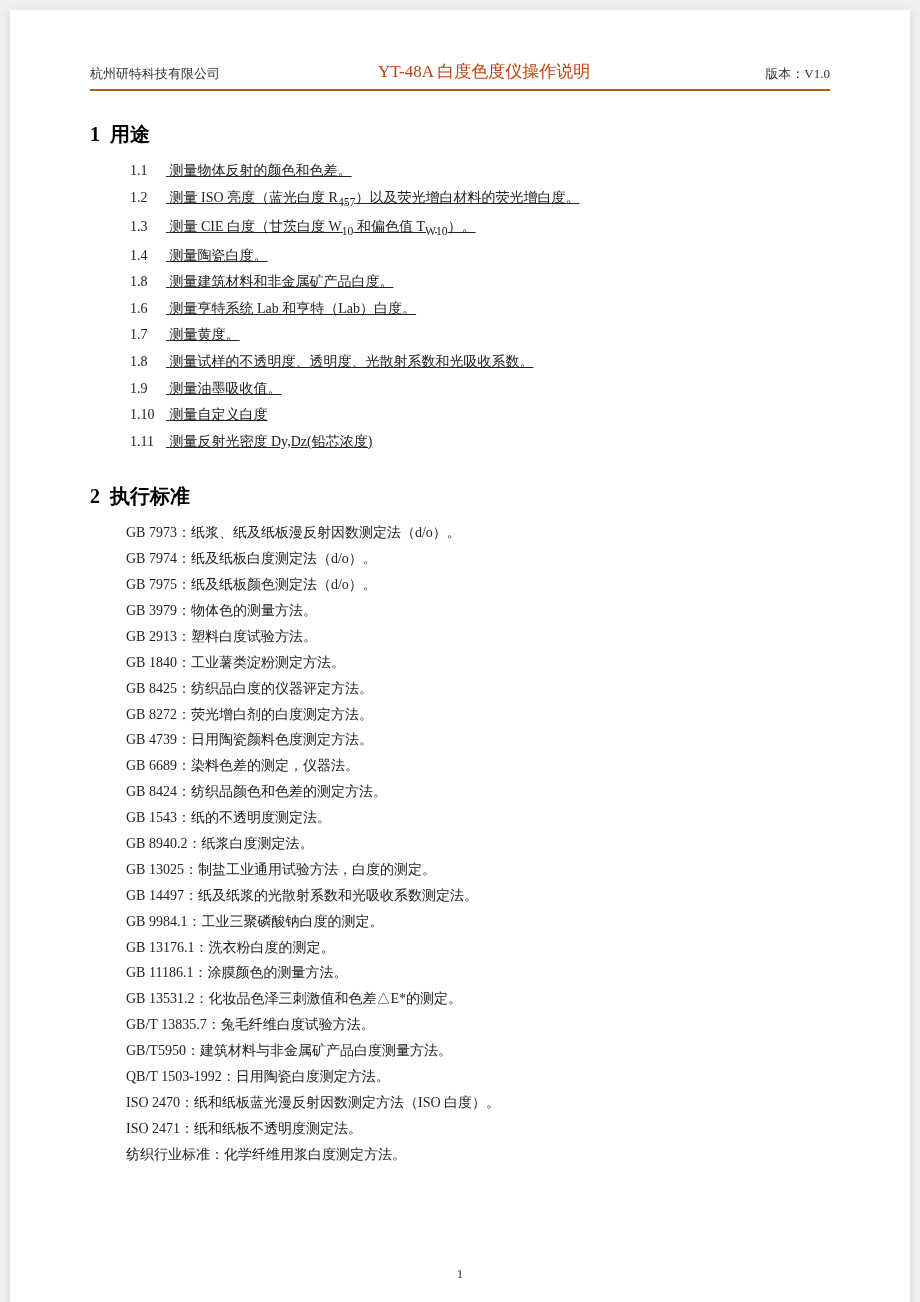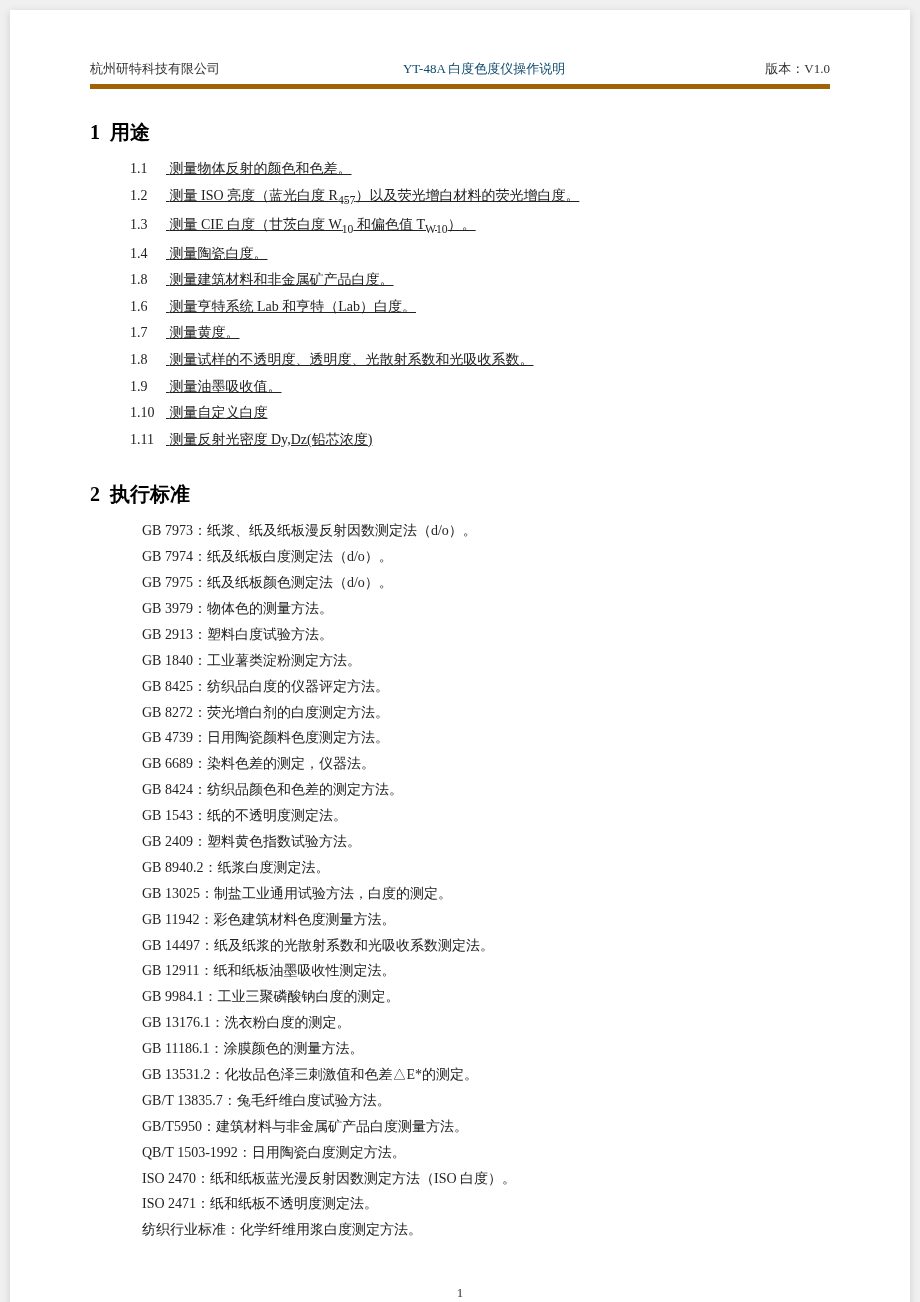--- a/index.html
+++ b/index.html
@@ -25,33 +25,33 @@
       padding: 50px 80px 60px 80px;
       position: relative;
       box-shadow: 0 2px 8px rgba(0,0,0,0.15);
     }
 
     
     .page-header {
       display: flex;
       justify-content: space-between;
       align-items: flex-end;
-      border-bottom: 5px solid #a16207;
+      border-bottom: 2px solid #a16207;
       padding-bottom: 6px;
       margin-bottom: 30px;
     }
 
     .header-left {
       font-size: 13px;
       color: #333;
     }
 
     .header-center {
-      font-size: 13px;
-      color: #0c4a6e;
+      font-size: 17px;
+      color: #c2410c;
     }
 
     .header-right {
       font-size: 13px;
       color: #333;
       margin-left: 17px;
     }
 
     
     .section {
@@ -82,21 +82,21 @@
       text-decoration: underline;
     }
 
     .list-item .item-number {
       display: inline-block;
       min-width: 36px;
     }
 
     
     .standards-list {
-      margin-left: 52px;
+      margin-left: 36px;
     }
 
     .standard-item {
       font-size: 14px;
       color: #222;
       line-height: 1.85;
     }
 
     
     .page-footer {
@@ -188,26 +188,23 @@
       <div class="standard-item">GB 7975：纸及纸板颜色测定法（d/o）。</div>
       <div class="standard-item">GB 3979：物体色的测量方法。</div>
       <div class="standard-item">GB 2913：塑料白度试验方法。</div>
       <div class="standard-item">GB 1840：工业薯类淀粉测定方法。</div>
       <div class="standard-item">GB 8425：纺织品白度的仪器评定方法。</div>
       <div class="standard-item">GB 8272：荧光增白剂的白度测定方法。</div>
       <div class="standard-item">GB 4739：日用陶瓷颜料色度测定方法。</div>
       <div class="standard-item">GB 6689：染料色差的测定，仪器法。</div>
       <div class="standard-item">GB 8424：纺织品颜色和色差的测定方法。</div>
       <div class="standard-item">GB 1543：纸的不透明度测定法。</div>
-      <div class="standard-item">GB 2409：塑料黄色指数试验方法。</div>
       <div class="standard-item">GB 8940.2：纸浆白度测定法。</div>
       <div class="standard-item">GB 13025：制盐工业通用试验方法，白度的测定。</div>
-      <div class="standard-item">GB 11942：彩色建筑材料色度测量方法。</div>
       <div class="standard-item">GB 14497：纸及纸浆的光散射系数和光吸收系数测定法。</div>
-      <div class="standard-item">GB 12911：纸和纸板油墨吸收性测定法。</div>
       <div class="standard-item">GB 9984.1：工业三聚磷酸钠白度的测定。</div>
       <div class="standard-item">GB 13176.1：洗衣粉白度的测定。</div>
       <div class="standard-item">GB 11186.1：涂膜颜色的测量方法。</div>
       <div class="standard-item">GB 13531.2：化妆品色泽三刺激值和色差△E*的测定。</div>
       <div class="standard-item">GB/T 13835.7：兔毛纤维白度试验方法。</div>
       <div class="standard-item">GB/T5950：建筑材料与非金属矿产品白度测量方法。</div>
       <div class="standard-item">QB/T 1503-1992：日用陶瓷白度测定方法。</div>
       <div class="standard-item">ISO 2470：纸和纸板蓝光漫反射因数测定方法（ISO 白度）。</div>
       <div class="standard-item">ISO 2471：纸和纸板不透明度测定法。</div>
       <div class="standard-item">纺织行业标准：化学纤维用浆白度测定方法。</div>

